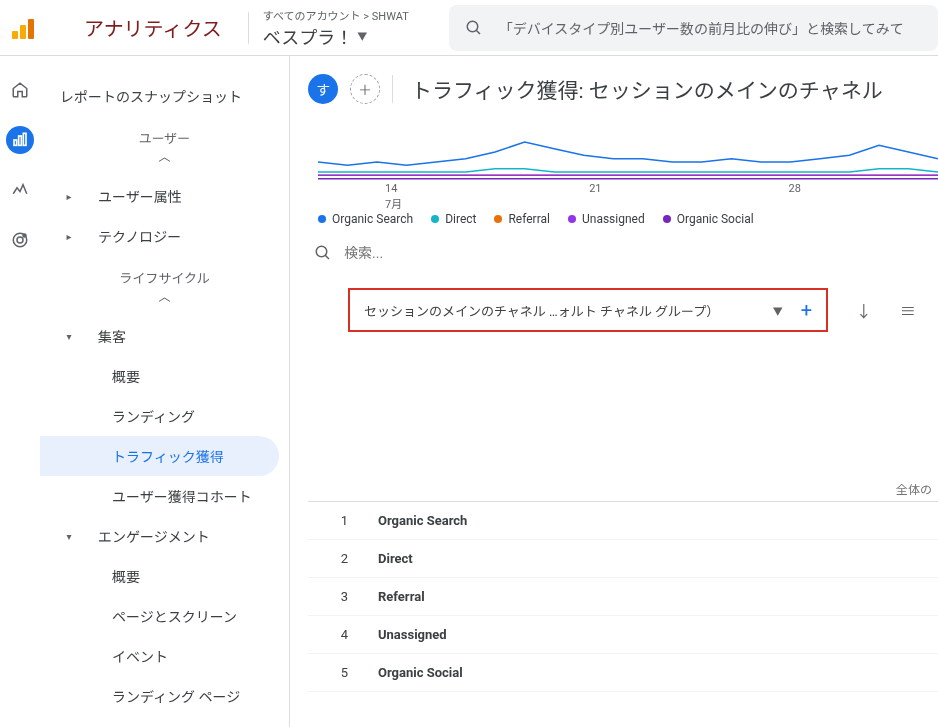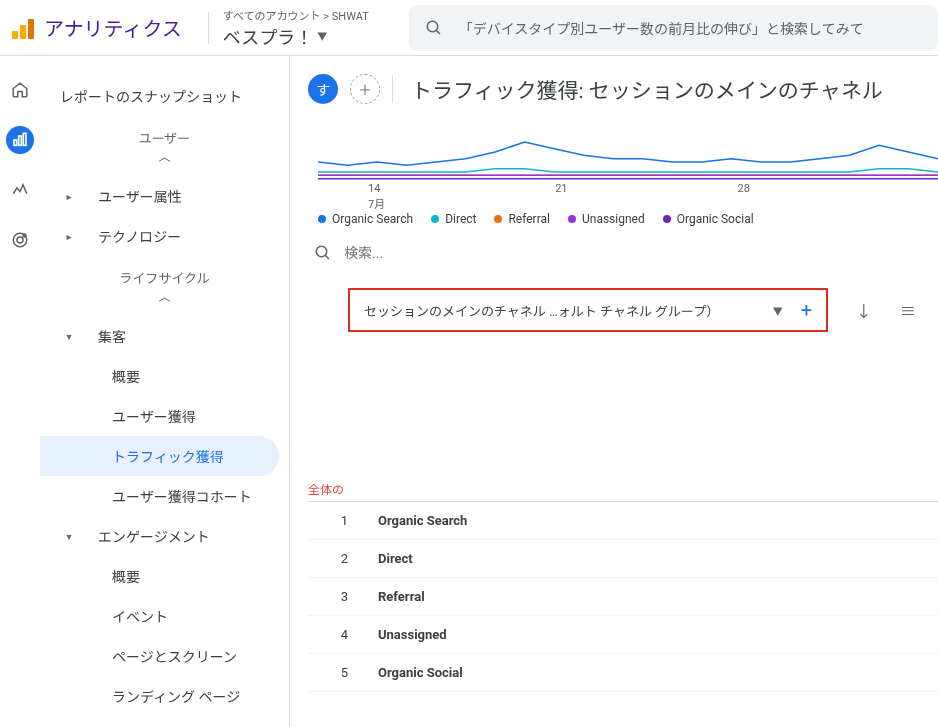--- a/index.html
+++ b/index.html
@@ -5,21 +5,21 @@
 * { margin:0; padding:0; box-sizing:border-box; font-family:"Roboto","Noto Sans JP",Arial,sans-serif; }
 body { background:#fff; color:#3c4043; font-size:14px; width:938px; height:727px; overflow:hidden; }
 
 
 .header { display:flex; align-items:center; height:56px; border-bottom:1px solid #dadce0; }
 .logo { display:flex; align-items:center; padding:0 12px; }
 .logo-icon { width:22px; height:22px; margin-right:10px; position:relative; }
 .logo-icon .bar1 { position:absolute; bottom:0; left:0;  width:6px; height:8px;  background:#f9ab00; border-radius:1px;}
 .logo-icon .bar2 { position:absolute; bottom:0; left:8px; width:6px; height:14px; background:#f9ab00; border-radius:1px;}
 .logo-icon .bar3 { position:absolute; bottom:0; left:16px; width:6px; height:20px; background:#e37400; border-radius:1px;}
-.product-name { font-size:20px; color:#4c1d95; }
+.product-name { font-size:20px; color:#7f1d1d;margin-left:40px; }
 .header-sep { width:1px; height:32px; background:#dadce0; margin:0 14px; }
 .account-picker { display:flex; flex-direction:column; cursor:pointer; }
 .account-crumb { font-size:11px; color:#5f6368; }
 .account-name { font-size:18px; color:#3c4043; display:flex; align-items:center; }
 .account-name .chev { margin-left:4px; font-size:10px; color:#5f6368;}
 .search-bar { margin-left:40px; flex:1; display:flex; align-items:center; background:#f1f3f4; height:46px; border-radius:8px; padding:0 16px; color:#5f6368; }
 .search-bar .sicon { margin-right:16px; }
 
 
 .body { display:flex; height:calc(727px - 56px); }
@@ -44,39 +44,39 @@
 .pill { width:30px; height:30px; border-radius:50%; display:flex; align-items:center; justify-content:center; font-size:14px;}
 .pill.all { background:#1a73e8; color:#fff; }
 .pill.add { border:1px dashed #9aa0a6; color:#5f6368; cursor:pointer; }
 .vline { width:1px; height:28px; background:#dadce0; }
 .page-title { font-size:21px; color:#3c4043; margin-left:6px; white-space:nowrap;}
 
 
 .chart { height:70px; position:relative; margin:0 0 0 10px; }
 .chart svg { width:100%; height:50px; }
 .chart-xaxis { display:flex; gap:170px; padding-left:50px; font-size:11px; color:#5f6368;}
-.chart-xaxis div { display:flex; flex-direction:column; align-items:flex-start;}
+.chart-xaxis div { display:flex; flex-direction:column; align-items:flex-start;margin-left:17px;}
 .legend { display:flex; gap:18px; font-size:12px; color:#3c4043; padding:10px 0 0 10px; align-items:center;}
 .legend-item{ display:flex; align-items:center; gap:6px;}
 .dot{ width:8px;height:8px;border-radius:50%; }
 
 
 .table-search { display:flex; align-items:center; gap:12px; padding:18px 0 12px 6px; color:#5f6368;}
 .table-search input { border:none; outline:none; font-size:14px; background:transparent; width:200px;}
 
 
 .dim-row { display:flex; align-items:center; padding:14px 0;}
 .dim-box { border:2px solid #d93025; height:44px; margin-left:40px; width:480px; display:flex; align-items:center; padding:0 14px; justify-content:space-between; }
 .dim-label { font-size:13px; color:#404040; white-space:nowrap; overflow:hidden; text-overflow:ellipsis; max-width:380px;}
 .dim-ctrls { display:flex; align-items:center; gap:18px;}
 .dim-chev { font-size:10px; color:#5f6368; cursor:pointer;}
 .dim-plus { color:#1a73e8; font-size:20px; cursor:pointer; font-weight:400;}
 .sort-icon { margin-left:28px; color:#5f6368; cursor:pointer; font-size:16px;}
 
-.subnote { font-size:12px; color:#ef4444; padding:4px 6px 4px 0;}
+.subnote { text-align:right; font-size:12px; color:#737373; padding:4px 6px 4px 0;}
 
 
 .tbl { border-top:1px solid #dadce0; }
 .tbl-row { display:flex; align-items:center; height:38px; border-bottom:1px solid #f1f3f4; }
 .tbl-row .idx { width:70px; text-align:right; padding-right:30px; color:#3c4043; font-size:13px;}
 .tbl-row .val { font-size:13px; font-weight:700; color:#3c4043;}
 
 svg { display:block; }
 </style>
 </head>
@@ -159,33 +159,33 @@
       <span>ライフサイクル</span>
       <span class="chev-icon">︿</span>
     </div>
 
     <div class="side-sub">
       <span class="caret">▾</span>
       <span class="label">集客</span>
     </div>
     <div id="acq-leaves">
         <div class="side-leaf">概要</div>
-        <div class="side-leaf">ユーザー獲得</div>
+        <div class="side-leaf">ランディング</div>
         <div class="side-leaf active">トラフィック獲得</div>
         <div class="side-leaf">ユーザー獲得コホート</div>
       </div>
 
     <div class="side-sub">
       <span class="caret">▾</span>
       <span class="label">エンゲージメント</span>
     </div>
     <div id="eng-leaves">
         <div class="side-leaf">概要</div>
+        <div class="side-leaf">ページとスクリーン</div>
         <div class="side-leaf">イベント</div>
-        <div class="side-leaf">ページとスクリーン</div>
         <div class="side-leaf">ランディング ページ</div>
       </div>
 
     <div class="side-sub">
       
       
     </div>
 
   </div>
 

